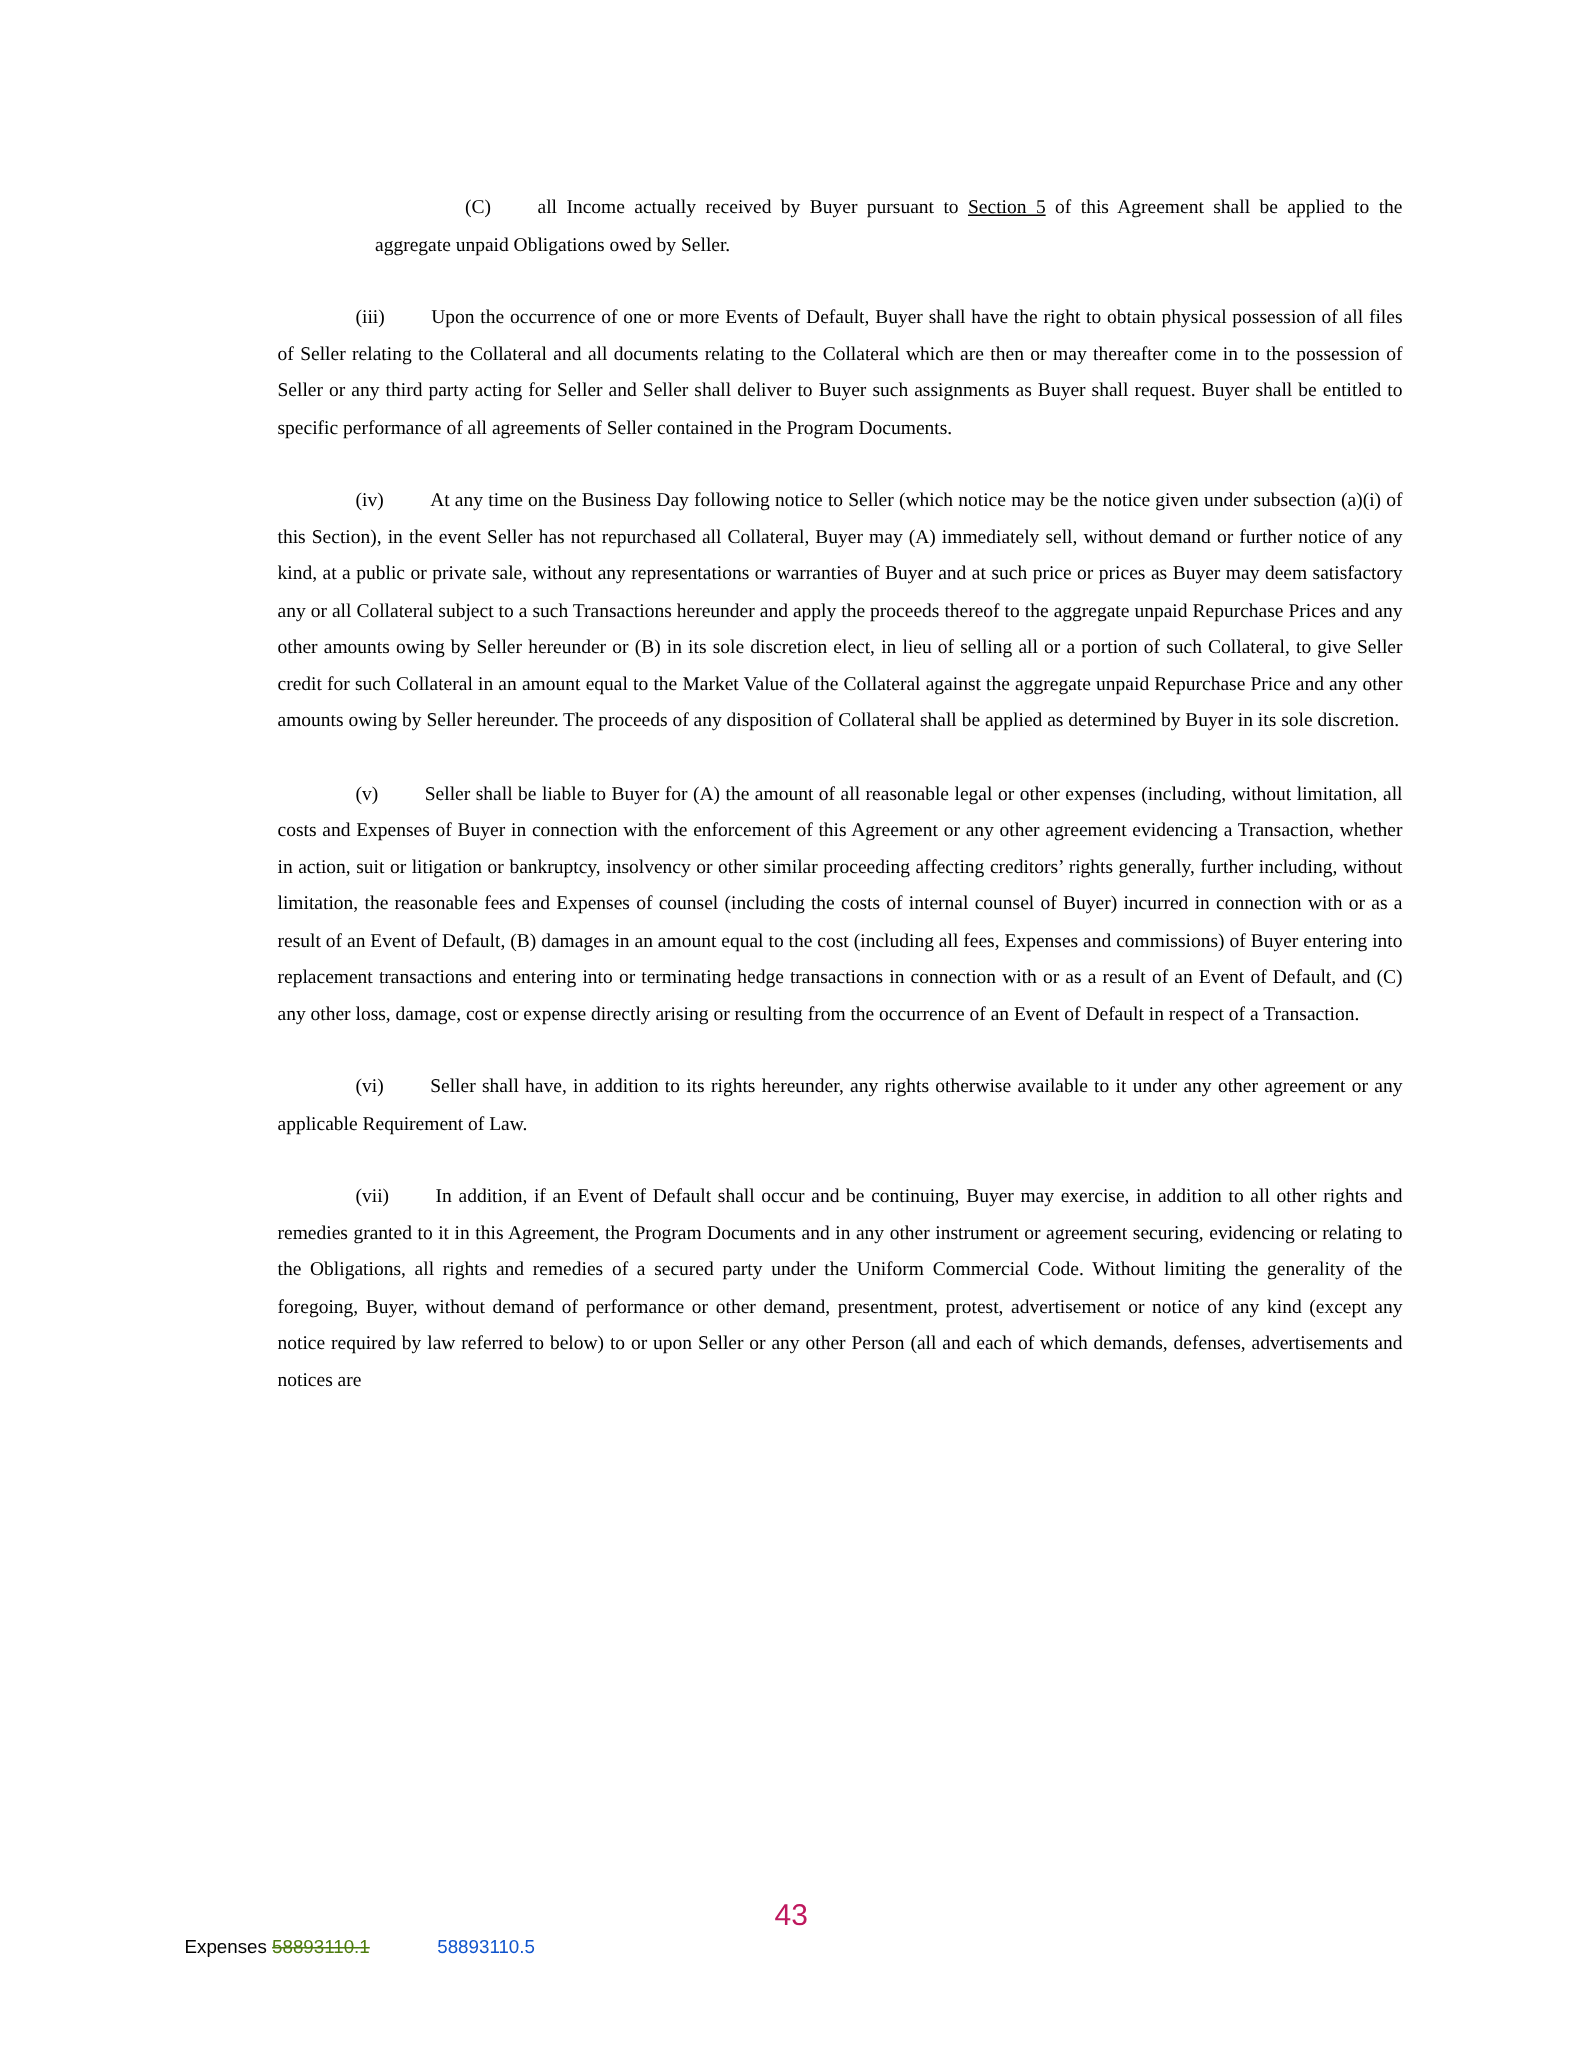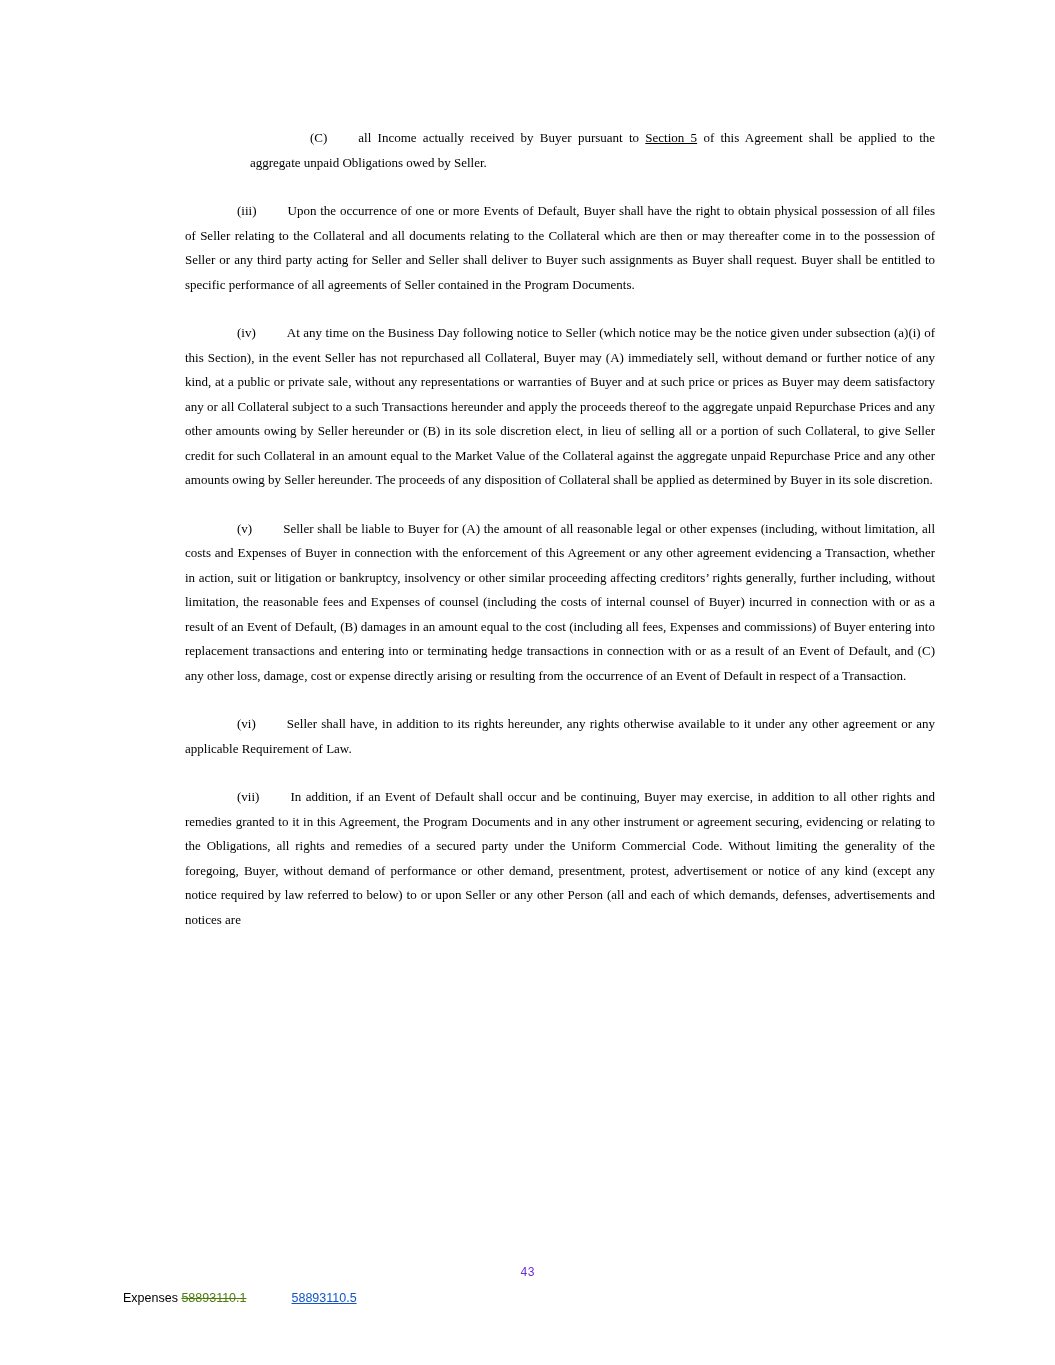--- a/index.html
+++ b/index.html
@@ -41,40 +41,39 @@
   }
   .u {
     text-decoration: underline;
   }
   .page-number {
     position: absolute;
     top: 1266px;
     left: 0;
     width: 100%;
     text-align: center;
-    font-family: Liberation Mono, monospace;
-    font-size: 12px;
-    color: #6d28d9;
+    font-family: Liberation Sans, sans-serif;
+    font-size: 20px;
+    color: #be185d;
   }
   .doc-footer {
     position: absolute;
     top: 1291px;
     left: 123px;
     font-family: "Liberation Sans", sans-serif;
     font-size: 12.5px;
     color: #000000;
     white-space: nowrap;
   }
   .doc-footer .deleted {
     color: #4d7c0f;
     text-decoration: line-through;
   }
   .doc-footer .inserted {
     color: #1155cc;
-    text-decoration: underline;
     cursor: pointer;
     padding-left: 45px;
   }
 </style>
 </head>
 <body>
 
 <div class="page">
 
   <div class="content">

